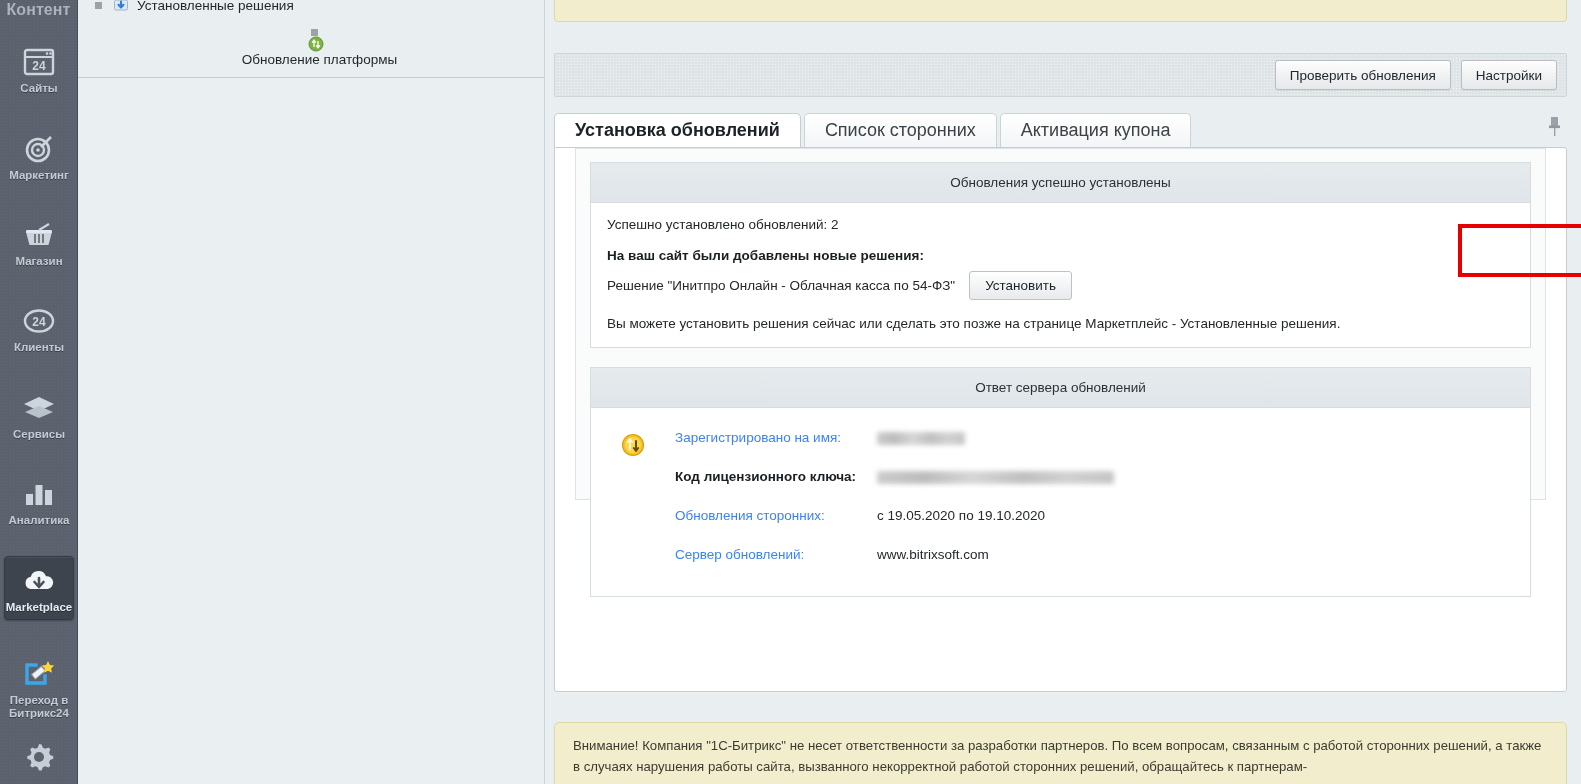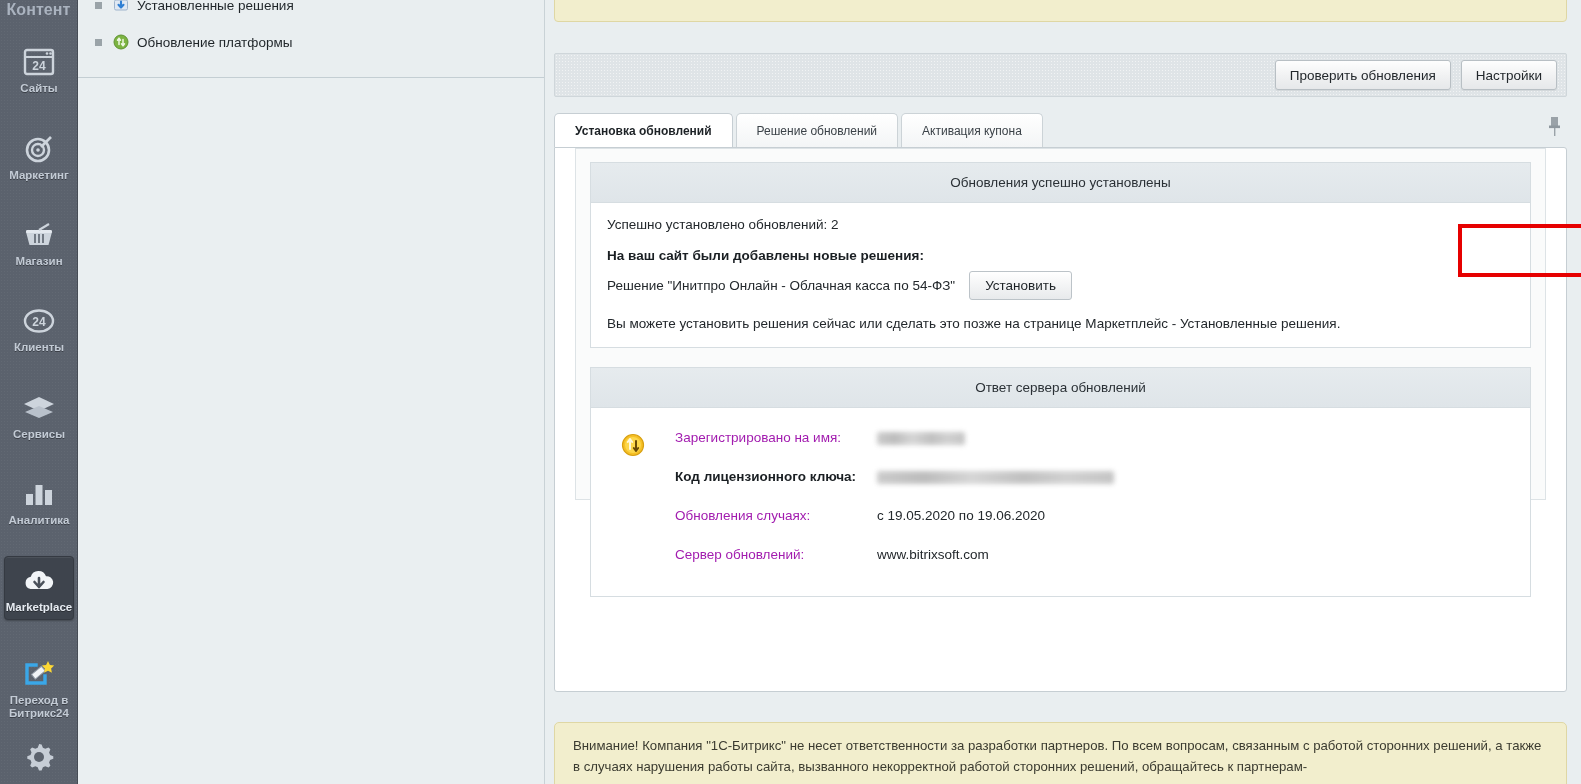--- a/index.html
+++ b/index.html
@@ -175,21 +175,21 @@
     top: 113px;
     height: 34px;
     display: flex;
     align-items: flex-end;
   }
   .tab {
     height: 34px;
     padding: 0 20px;
     display: flex;
     align-items: center;
-    font-size: 12px;
+    font-size: 18px;
     color: #3b4248;
     background: linear-gradient(#ffffff, #f3f5f6);
     border: 1px solid #ccd3d7;
     border-bottom: none;
     border-radius: 5px 5px 0 0;
     margin-right: 3px;
     cursor: pointer;
     margin-top: 33px;
   }
   .tab.active {
@@ -288,21 +288,21 @@
   }
 
   
   .srv-wrap { margin-top: 19px; }
   .srv-body { padding: 22px 0 26px 0; background: #fff; }
   .srv-grid { display: flex; }
   .srv-icon-col { width: 84px; display:flex; justify-content:center; padding-top: 3px;}
   .srv-rows { flex: 1 1 auto; }
   .srv-row { display: flex; align-items: baseline; margin-bottom: 24px; }
   .srv-row:last-child { margin-bottom: 8px; }
-  .srv-k { width: 202px; font-size: 13.5px; color: #a21caf; }
+  .srv-k { width: 202px; font-size: 13.5px; color: #3b82f6; }
   .srv-k.b { font-weight: bold; color:#1a1f23;}
   .srv-v { font-size: 13.5px; color: #23282c; }
   .redacted {
     display: inline-block;
     height: 13px;
     border-radius: 2px;
     background: linear-gradient(90deg,#c9c9c9,#b9b9b9 20%,#d4d4d4 40%,#bdbdbd 62%,#cfcfcf 80%,#c2c2c2);
     filter: blur(2.6px);
     opacity: .95;
     vertical-align: middle;
@@ -439,21 +439,21 @@
       <li class="tree-row" style="margin-top:-8px;">
         <span class="tree-bullet"></span>
         <span class="tree-ico">
           <svg width="16" height="16" viewBox="0 0 16 16">
             <rect x="1.5" y="3" width="13" height="10" rx="1.5" fill="#dfe8f3" stroke="#9fb4cc" stroke-width="1"></rect>
             <path d="M8 4.5 v5 M8 10.5 L5.5 7.8 M8 10.5 L10.5 7.8" stroke="#2f7fd4" stroke-width="2.1" fill="none" stroke-linecap="round"></path>
           </svg>
         </span>
         <span class="tree-label">Установленные решения</span>
       </li>
-      <li class="tree-row" style="margin-top:11px;">
+      <li class="tree-row" style="margin-top:11px;flex-direction:column;">
         <span class="tree-bullet"></span>
         <span class="tree-ico">
           <svg width="16" height="16" viewBox="0 0 16 16">
             <circle cx="8" cy="8" r="7" fill="#7cb342" stroke="#5f9331" stroke-width="1"></circle>
             <path d="M6 10.5 V5.5 M6 4.2 L4.5 6.2 M6 4.2 L7.5 6.2" stroke="#eef7e4" stroke-width="1.5" fill="none" stroke-linecap="round"></path>
             <path d="M10 5.5 V10.5 M10 11.8 L8.5 9.8 M10 11.8 L11.5 9.8" stroke="#eef7e4" stroke-width="1.5" fill="none" stroke-linecap="round"></path>
           </svg>
         </span>
         <span class="tree-label">Обновление платформы</span>
       </li>
@@ -469,21 +469,21 @@
         
       </div>
 
       <div class="toolbar">
         <button class="btn">Проверить обновления</button>
         <button class="btn">Настройки</button>
       </div>
 
       <div class="tabs">
         <div class="tab active">Установка обновлений</div>
-        <div class="tab">Решение обновлений</div>
+        <div class="tab">Список сторонних</div>
         <div class="tab">Активация купона</div>
         <div class="pin-wrap">
           <svg width="13" height="22" viewBox="0 0 13 22">
             <rect x="3" y="2" width="7" height="9" fill="#9aa2a8"></rect>
             <rect x="1" y="10.5" width="11" height="2.6" fill="#8e979e"></rect>
             <rect x="6" y="13" width="1.4" height="8" fill="#9aa2a8"></rect>
           </svg>
         </div>
       </div>
 
@@ -522,22 +522,22 @@
                     <span class="srv-k">Зарегистрировано на имя:</span>
                     <span class="srv-v"><span class="redacted" style="width:88px"></span></span>
                   </div>
 
                   <div class="srv-row">
                     <span class="srv-k b">Код лицензионного ключа:</span>
                     <span class="srv-v"><span class="redacted" style="width:237px"></span></span>
                   </div>
 
                   <div class="srv-row">
-                    <span class="srv-k">Обновления случаях:</span>
-                    <span class="srv-v">с 19.05.2020 по 19.06.2020</span>
+                    <span class="srv-k">Обновления сторонних:</span>
+                    <span class="srv-v">с 19.05.2020 по 19.10.2020</span>
                   </div>
 
                   <div class="srv-row">
                     <span class="srv-k">Сервер обновлений:</span>
                     <span class="srv-v">www.bitrixsoft.com</span>
                   </div>
 
                 </div>
               </div>
             </div>

